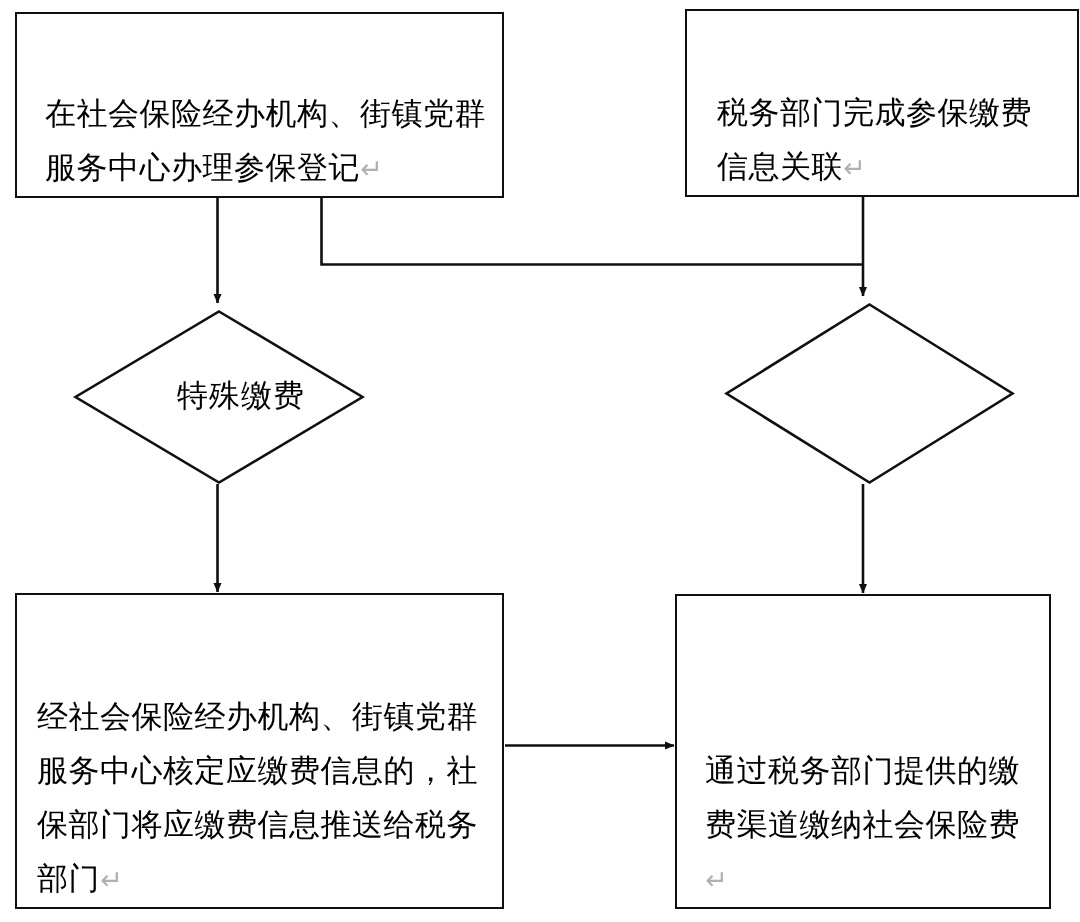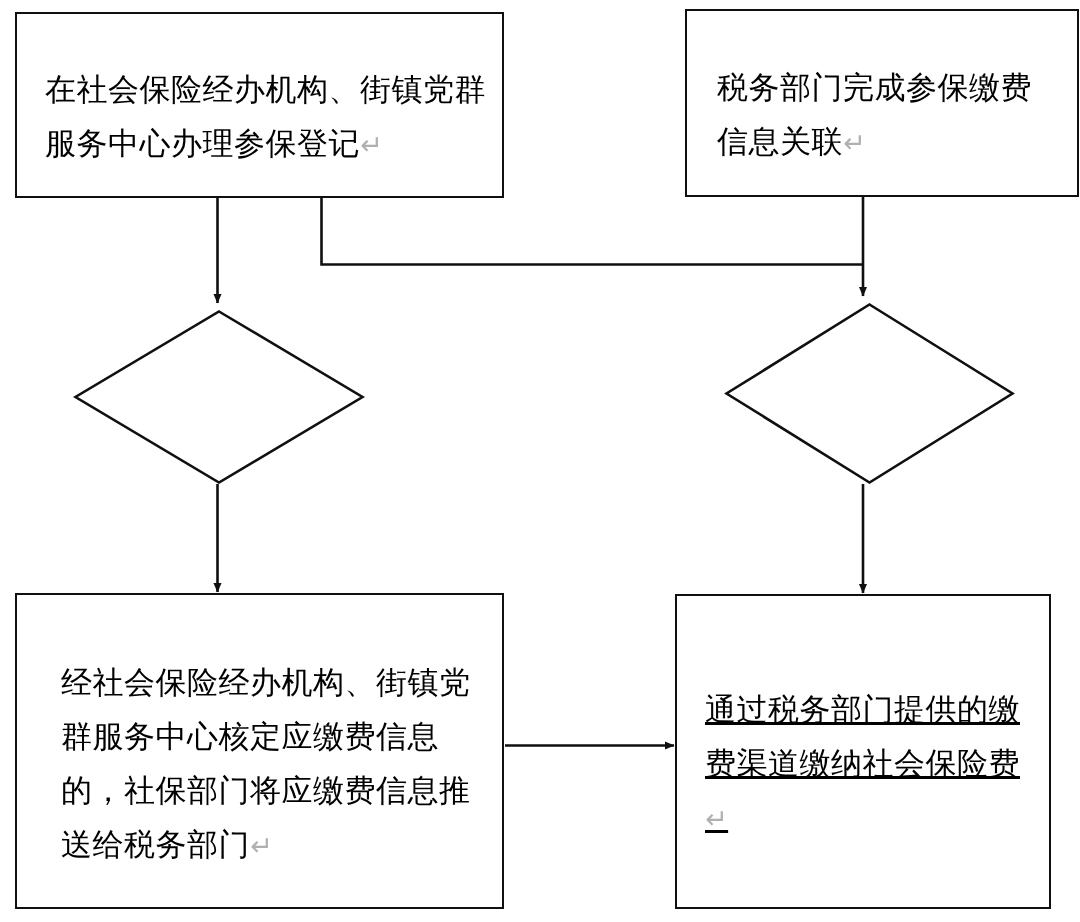--- a/index.html
+++ b/index.html
@@ -27,21 +27,21 @@
     height: 922px;
   }
   
   .node-box {
     position: absolute;
     box-sizing: border-box;
     border: 2.5px solid #101010;
     background: #ffffff;
     display: flex;
     flex-direction: column;
-    justify-content: center;
+    justify-content: flex-end;
   }
   .node-text {
     font-size: 31px;
     line-height: 54px;
     color: #000000;
     letter-spacing: 0.5px;
     white-space: pre-wrap;
     word-break: break-all;
   }
   .pilcrow {
@@ -57,24 +57,24 @@
   #box-register .node-text { padding: 24px 14px 0 28px; }
 
   #box-tax-link {
     left: 657px; top: 9px;   width: 394px;  height: 188px; margin-left: 28px;
   }
   #box-tax-link .node-text { padding: 24px 14px 0 30px; }
 
   #box-push-info {
     left: 15px;  top: 593px; width: 489px;  height: 316px;
   }
-  #box-push-info .node-text { padding: 26px 14px 0 44px; }
+  #box-push-info .node-text { padding: 26px 14px 0 20px; }
 
   #box-pay-channel {
-    left: 675px; top: 594px; width: 376px;  height: 315px; text-decoration: underline;
+    left: 675px; top: 594px; width: 376px;  height: 315px;
   }
   #box-pay-channel .node-text { padding: 26px 14px 0 28px; }
 
   
   .node-diamond {
     position: absolute;
   }
   .node-diamond svg {
     position: absolute;
     left: 0; top: 0;
@@ -149,20 +149,21 @@
   </div>
 
   <div class="node-box" id="box-tax-link">
     <div class="node-text"><span>税务部门完成参保缴费信息关联</span><span class="pilcrow">↵</span></div>
   </div>
 
   <div class="node-diamond" id="dia-special">
     <svg width="290" height="174" viewBox="0 0 290 174" xmlns="http://www.w3.org/2000/svg">
       <polygon points="145,1.5 288.5,87 145,172.5 1.5,87" fill="#ffffff" stroke="#101010" stroke-width="2.6" stroke-linejoin="miter"></polygon>
     </svg>
+    <div class="diamond-label">特殊缴费</div>
   </div>
 
   <div class="node-diamond" id="dia-daily">
     <svg width="289" height="181" viewBox="0 0 289 181" xmlns="http://www.w3.org/2000/svg">
       <polygon points="144.5,1.5 287.5,90.5 144.5,179.5 1.5,90.5" fill="#ffffff" stroke="#101010" stroke-width="2.6" stroke-linejoin="miter"></polygon>
     </svg>
   </div>
 
   <div class="node-box" id="box-push-info">
     <div class="node-text"><span>经社会保险经办机构、街镇党群服务中心核定应缴费信息的，社保部门将应缴费信息推送给税务部门</span><span class="pilcrow">↵</span></div>

